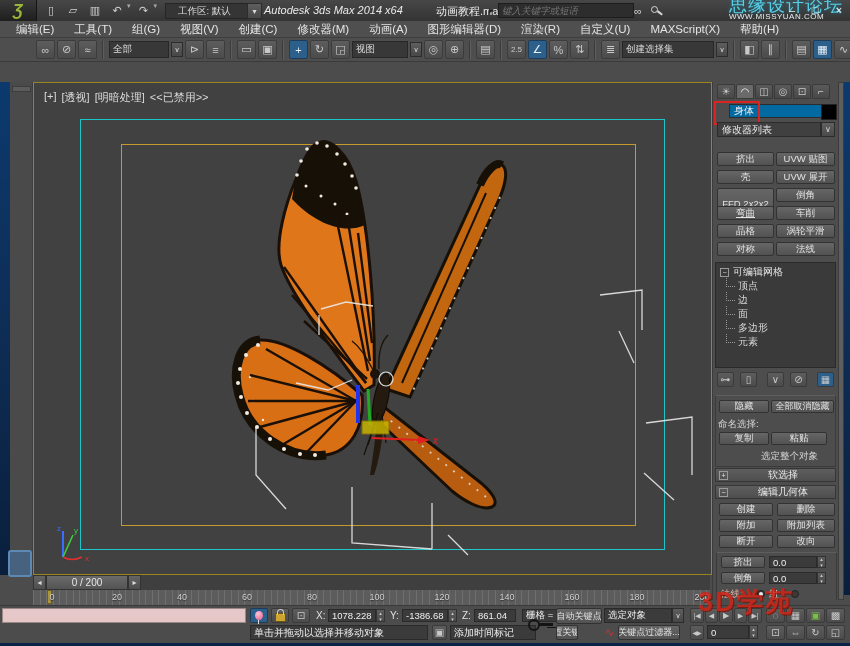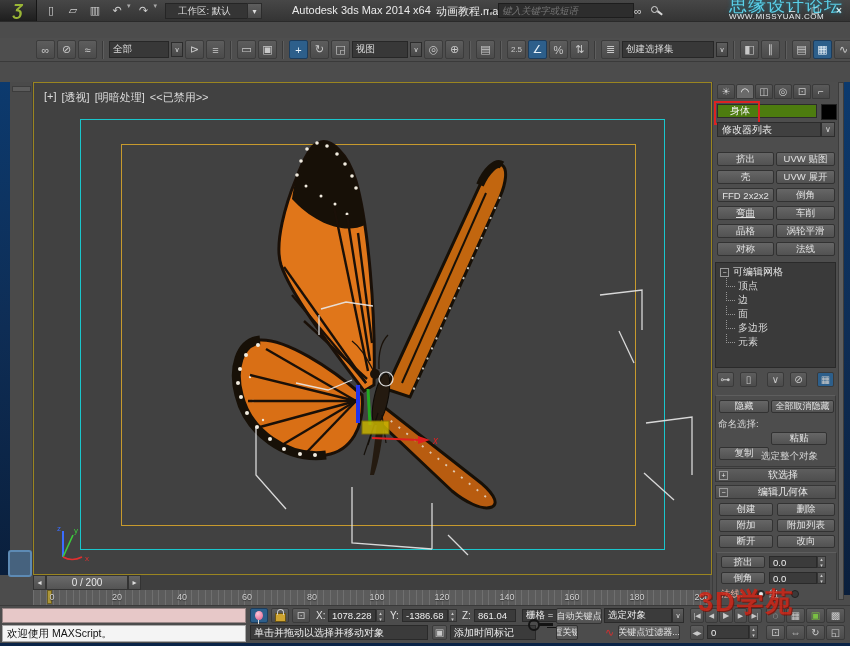--- a/index.html
+++ b/index.html
@@ -11,21 +11,21 @@
   #titlebar{left:0;top:0;width:850px;height:21px;background:linear-gradient(#474747,#343434);border-bottom:1px solid #2a2a2a;}
   #logo{left:0;top:0;width:36px;height:21px;background:linear-gradient(#3a3a3a,#1e1e1e);border-right:1px solid #151515;
         display:flex;align-items:center;justify-content:center;font-size:16px;font-style:italic;font-weight:bold;color:#9ab636;}
   .qat{display:flex;position:absolute;left:42px;top:2px;gap:4px;}
   .qbtn{width:18px;height:16px;display:flex;align-items:center;justify-content:center;color:#cfcfcf;font-size:11px;border-radius:2px;}
   .qarrow{font-size:7px;color:#aaa;margin-left:-3px;}
   .wscombo{left:165px;top:3px;width:78px;height:14px;background:#353535;border:1px solid #252525;color:#ddd;
            font-size:9.5px;display:flex;align-items:center;padding-left:12px;}
   .wsarrow{left:247px;top:3px;width:13px;height:14px;background:linear-gradient(#5e5e5e,#474747);border:1px solid #2c2c2c;
            display:flex;align-items:center;justify-content:center;font-size:8px;color:#ddd;}
-  #apptitle{left:292px;top:4px;font-size:11px;color:#eaeaea;}
+  #apptitle{left:264px;top:4px;font-size:11px;color:#eaeaea;font-style:italic;}
   #doctitle{left:436px;top:4px;font-size:11px;color:#eaeaea;}
   #srcharrow{left:489px;top:5px;font-size:9px;color:#1c1c1c;}
   #searchbox{left:498px;top:3px;width:128px;height:13px;background:#2d2d2d;border:1px solid #1d1d1d;color:#9a9a9a;
              font-style:italic;font-size:9.5px;padding:0 3px;font-family:"Liberation Sans","DejaVu Sans",sans-serif;}
   .tbico{top:3px;width:16px;height:15px;display:flex;align-items:center;justify-content:center;color:#cfcfcf;font-size:11px;}
   #wm-top{left:729px;top:0px;z-index:5;pointer-events:none;line-height:11px;}
   #wm-top .t1{font-size:18px;font-weight:normal;color:#5ad0e8;letter-spacing:1px;text-shadow:0 0 4px #1species?;}
   #wm-top .t1{text-shadow:0 0 4px #17708a;}
   #wm-top .t2{font-size:8px;color:#e8eef2;letter-spacing:.5px;}
   .winbtn{top:3px;width:18px;height:14px;display:flex;align-items:center;justify-content:center;color:#f0f0f0;font-size:11px;z-index:6;}
@@ -51,21 +51,21 @@
   #lefthandle{left:12px;top:86px;width:19px;height:6px;background:#5c5c5c;border:1px solid #3c3c3c;box-sizing:border-box;}
   #viewport{left:33px;top:82px;width:679px;height:493px;background:#414141;border:1px solid #9a8520;box-sizing:border-box;}
   #safec{left:46px;top:36px;width:583px;height:429px;border:1px solid #1ac6cc;position:absolute;}
   #safey{left:87px;top:61px;width:513px;height:380px;border:1px solid #c79a2d;position:absolute;}
   #vplabel{left:10px;top:7px;position:absolute;font-size:11px;color:#dcdcdc;display:flex;gap:5px;}
   #vpsvg{position:absolute;left:0;top:0;}
   
   #panel{left:712px;top:82px;width:126px;height:518px;background:#4d4d4d;border-left:1px solid #3c3c3c;box-sizing:border-box;overflow:hidden;}
   .ptab{top:2px;width:18px;height:15px;display:flex;align-items:center;justify-content:center;font-size:10px;color:#c9c9c9;background:linear-gradient(#5a5a5a,#484848);border:1px solid #3a3a3a;border-radius:2px 2px 0 0;box-sizing:border-box;}
   .ptab.on{background:#6a6a6a;color:#fff;}
-  #objname{left:4px;top:22px;width:100px;height:14px;background:#4d7c0f;border:1px solid #2c2c2c;color:#f0f0f0;font-size:10px;display:flex;align-items:center;padding-left:12px;box-sizing:border-box;}
+  #objname{left:16px;top:22px;width:100px;height:14px;background:#0369a1;border:1px solid #2c2c2c;color:#f0f0f0;font-size:10px;display:flex;align-items:center;padding-left:4px;box-sizing:border-box;}
   #redbox{left:1px;top:19px;width:42px;height:20px;border:2px solid #d22;position:absolute;}
   #swatch{left:108px;top:22px;width:14px;height:14px;background:#000;border:1px solid #222;}
   #modlist{left:4px;top:40px;width:104px;height:15px;background:#404040;border:1px solid #2c2c2c;color:#e8e8e8;font-size:10px;display:flex;align-items:center;padding-left:4px;box-sizing:border-box;}
   #modlistarr{left:108px;top:40px;width:14px;height:15px;background:linear-gradient(#616161,#4a4a4a);border:1px solid #2c2c2c;display:flex;align-items:center;justify-content:center;font-size:8px;box-sizing:border-box;}
   .btn{background:linear-gradient(#666,#525252);border:1px solid #323232;border-radius:2px;color:#e2e2e2;
        font-size:9.5px;display:flex;align-items:center;justify-content:center;box-sizing:border-box;white-space:nowrap;overflow:hidden;}
   #stack{left:2px;top:180px;width:121px;height:106px;background:#3a3a3a;border:1px solid #2a2a2a;box-sizing:border-box;}
   .sroot{display:flex;align-items:center;gap:4px;padding:2px 0 0 4px;color:#e6e6e6;font-size:10px;}
   .mbox{width:9px;height:9px;border:1px solid #9a9a9a;font-size:7px;display:flex;align-items:center;justify-content:center;color:#ddd;box-sizing:border-box;}
   .leaf{margin-left:10px;color:#d8d8d8;font-size:10px;height:14px;display:flex;align-items:center;}
@@ -141,20 +141,34 @@
       </span>
     <div class="abs" id="wm-top">
       <div class="t1">思缘设计论坛</div>
       <div class="t2">WWW.MISSYUAN.COM</div>
     </div>
     <span class="abs winbtn" style="left:783px;">–</span>
     <span class="abs winbtn" style="left:806px;">□</span>
     <span class="abs winbtn" style="left:830px;">×</span>
   </div>
 
+  <div class="abs" id="menubar">
+    <span class="menu">编辑(E)</span>
+    <span class="menu">工具(T)</span>
+    <span class="menu">组(G)</span>
+    <span class="menu">视图(V)</span>
+    <span class="menu">创建(C)</span>
+    <span class="menu">修改器(M)</span>
+    <span class="menu">动画(A)</span>
+    <span class="menu">图形编辑器(D)</span>
+    <span class="menu">渲染(R)</span>
+    <span class="menu">自定义(U)</span>
+    <span class="menu">MAXScript(X)</span>
+    <span class="menu">帮助(H)</span>
+  </div>
 
   <div class="abs" id="toolbar">
     <span class="tbtn">∞</span>
     <span class="tbtn">⊘</span>
     <span class="tbtn">≈</span>
     <span class="tsep"></span>
     <span class="tcombo" style="width:52px;">全部</span>
     <span class="tcomboarr">∨</span>
     <span class="tbtn">⊳</span>
     <span class="tbtn">≡</span>
@@ -319,21 +333,21 @@
     <div id="redbox"></div>
     <div class="abs" id="swatch"></div>
 
     <div class="abs" id="modlist">修改器列表</div>
     <div class="abs" id="modlistarr">∨</div>
 
     <div class="abs btn" style="left:4px;top:70px;width:57px;height:14px;">挤出</div>
     <div class="abs btn" style="left:63px;top:70px;width:59px;height:14px;">UVW 贴图</div>
     <div class="abs btn" style="left:4px;top:88px;width:57px;height:14px;">壳</div>
     <div class="abs btn" style="left:63px;top:88px;width:59px;height:14px;">UVW 展开</div>
-    <div class="abs btn" style="left:4px;top:106px;width:57px;height:14px;">FFD 2x2x2</div>
+    <div class="abs btn" style="left:4px;top:106px;width:57px;height:30px;">FFD 2x2x2</div>
     <div class="abs btn" style="left:63px;top:106px;width:59px;height:14px;">倒角</div>
     <div class="abs btn" style="left:4px;top:124px;width:57px;height:14px;text-decoration:underline;">弯曲</div>
     <div class="abs btn" style="left:63px;top:124px;width:59px;height:14px;">车削</div>
     <div class="abs btn" style="left:4px;top:142px;width:57px;height:14px;">晶格</div>
     <div class="abs btn" style="left:63px;top:142px;width:59px;height:14px;">涡轮平滑</div>
     <div class="abs btn" style="left:4px;top:160px;width:57px;height:14px;">对称</div>
     <div class="abs btn" style="left:63px;top:160px;width:59px;height:14px;">法线</div>
 
     <div class="abs" id="stack">
       <div class="sroot">
@@ -360,21 +374,21 @@
     <span class="abs stkbtn" style="left:4px;">⊶</span>
     <span class="abs stkbtn" style="left:27px;">▯</span>
     <span class="abs stkbtn" style="left:54px;">∨</span>
     <span class="abs stkbtn" style="left:77px;">⊘</span>
     <span class="abs stkbtn" style="left:104px;background:#2d5f8b;">▦</span>
 
     <div class="abs" id="selbox"></div>
     <div class="abs btn" style="left:6px;top:318px;width:50px;height:13px;">隐藏</div>
     <div class="abs btn" style="left:58px;top:318px;width:63px;height:13px;font-size:9px;">全部取消隐藏</div>
     <div class="abs" style="left:5px;top:336px;font-size:9.5px;">命名选择:</div>
-    <div class="abs btn" style="left:6px;top:350px;width:50px;height:13px;margin-top:15px;">复制</div>
+    <div class="abs btn" style="left:6px;top:350px;width:50px;height:13px;">复制</div>
     <div class="abs btn" style="left:58px;top:350px;width:56px;height:13px;">粘贴</div>
     <div class="abs" style="left:48px;top:368px;font-size:9.5px;">选定整个对象</div>
 
     <div class="abs rollup" style="top:386px;">
       <span class="pm">+</span>
       <span class="cap">软选择</span>
     </div>
     <div class="abs rollup" style="top:403px;">
       <span class="pm">−</span>
       <span class="cap">编辑几何体</span>
@@ -426,21 +440,20 @@
     <span class="tick" style="left:331px;">100</span>
     <span class="tick" style="left:396px;">120</span>
     <span class="tick" style="left:461px;">140</span>
     <span class="tick" style="left:526px;">160</span>
     <span class="tick" style="left:591px;">180</span>
     <span class="tick" style="left:656px;">200</span>
   </div>
 
   <div class="abs" id="status">
     <div class="abs" id="listener"></div>
-    <div class="abs" id="msline">欢迎使用 MAXScript。</div>
 
     <span class="abs sico on" style="left:250px;top:2px;">
         <span class="balloon"></span>
       </span>
     <span class="abs sico" style="left:271px;top:2px;">
         <span class="lock"></span>
       </span>
     <span class="abs sico" style="left:292px;top:2px;">⊡</span>
 
     <span class="abs coordlbl" style="left:316px;top:4px;">X:</span>

